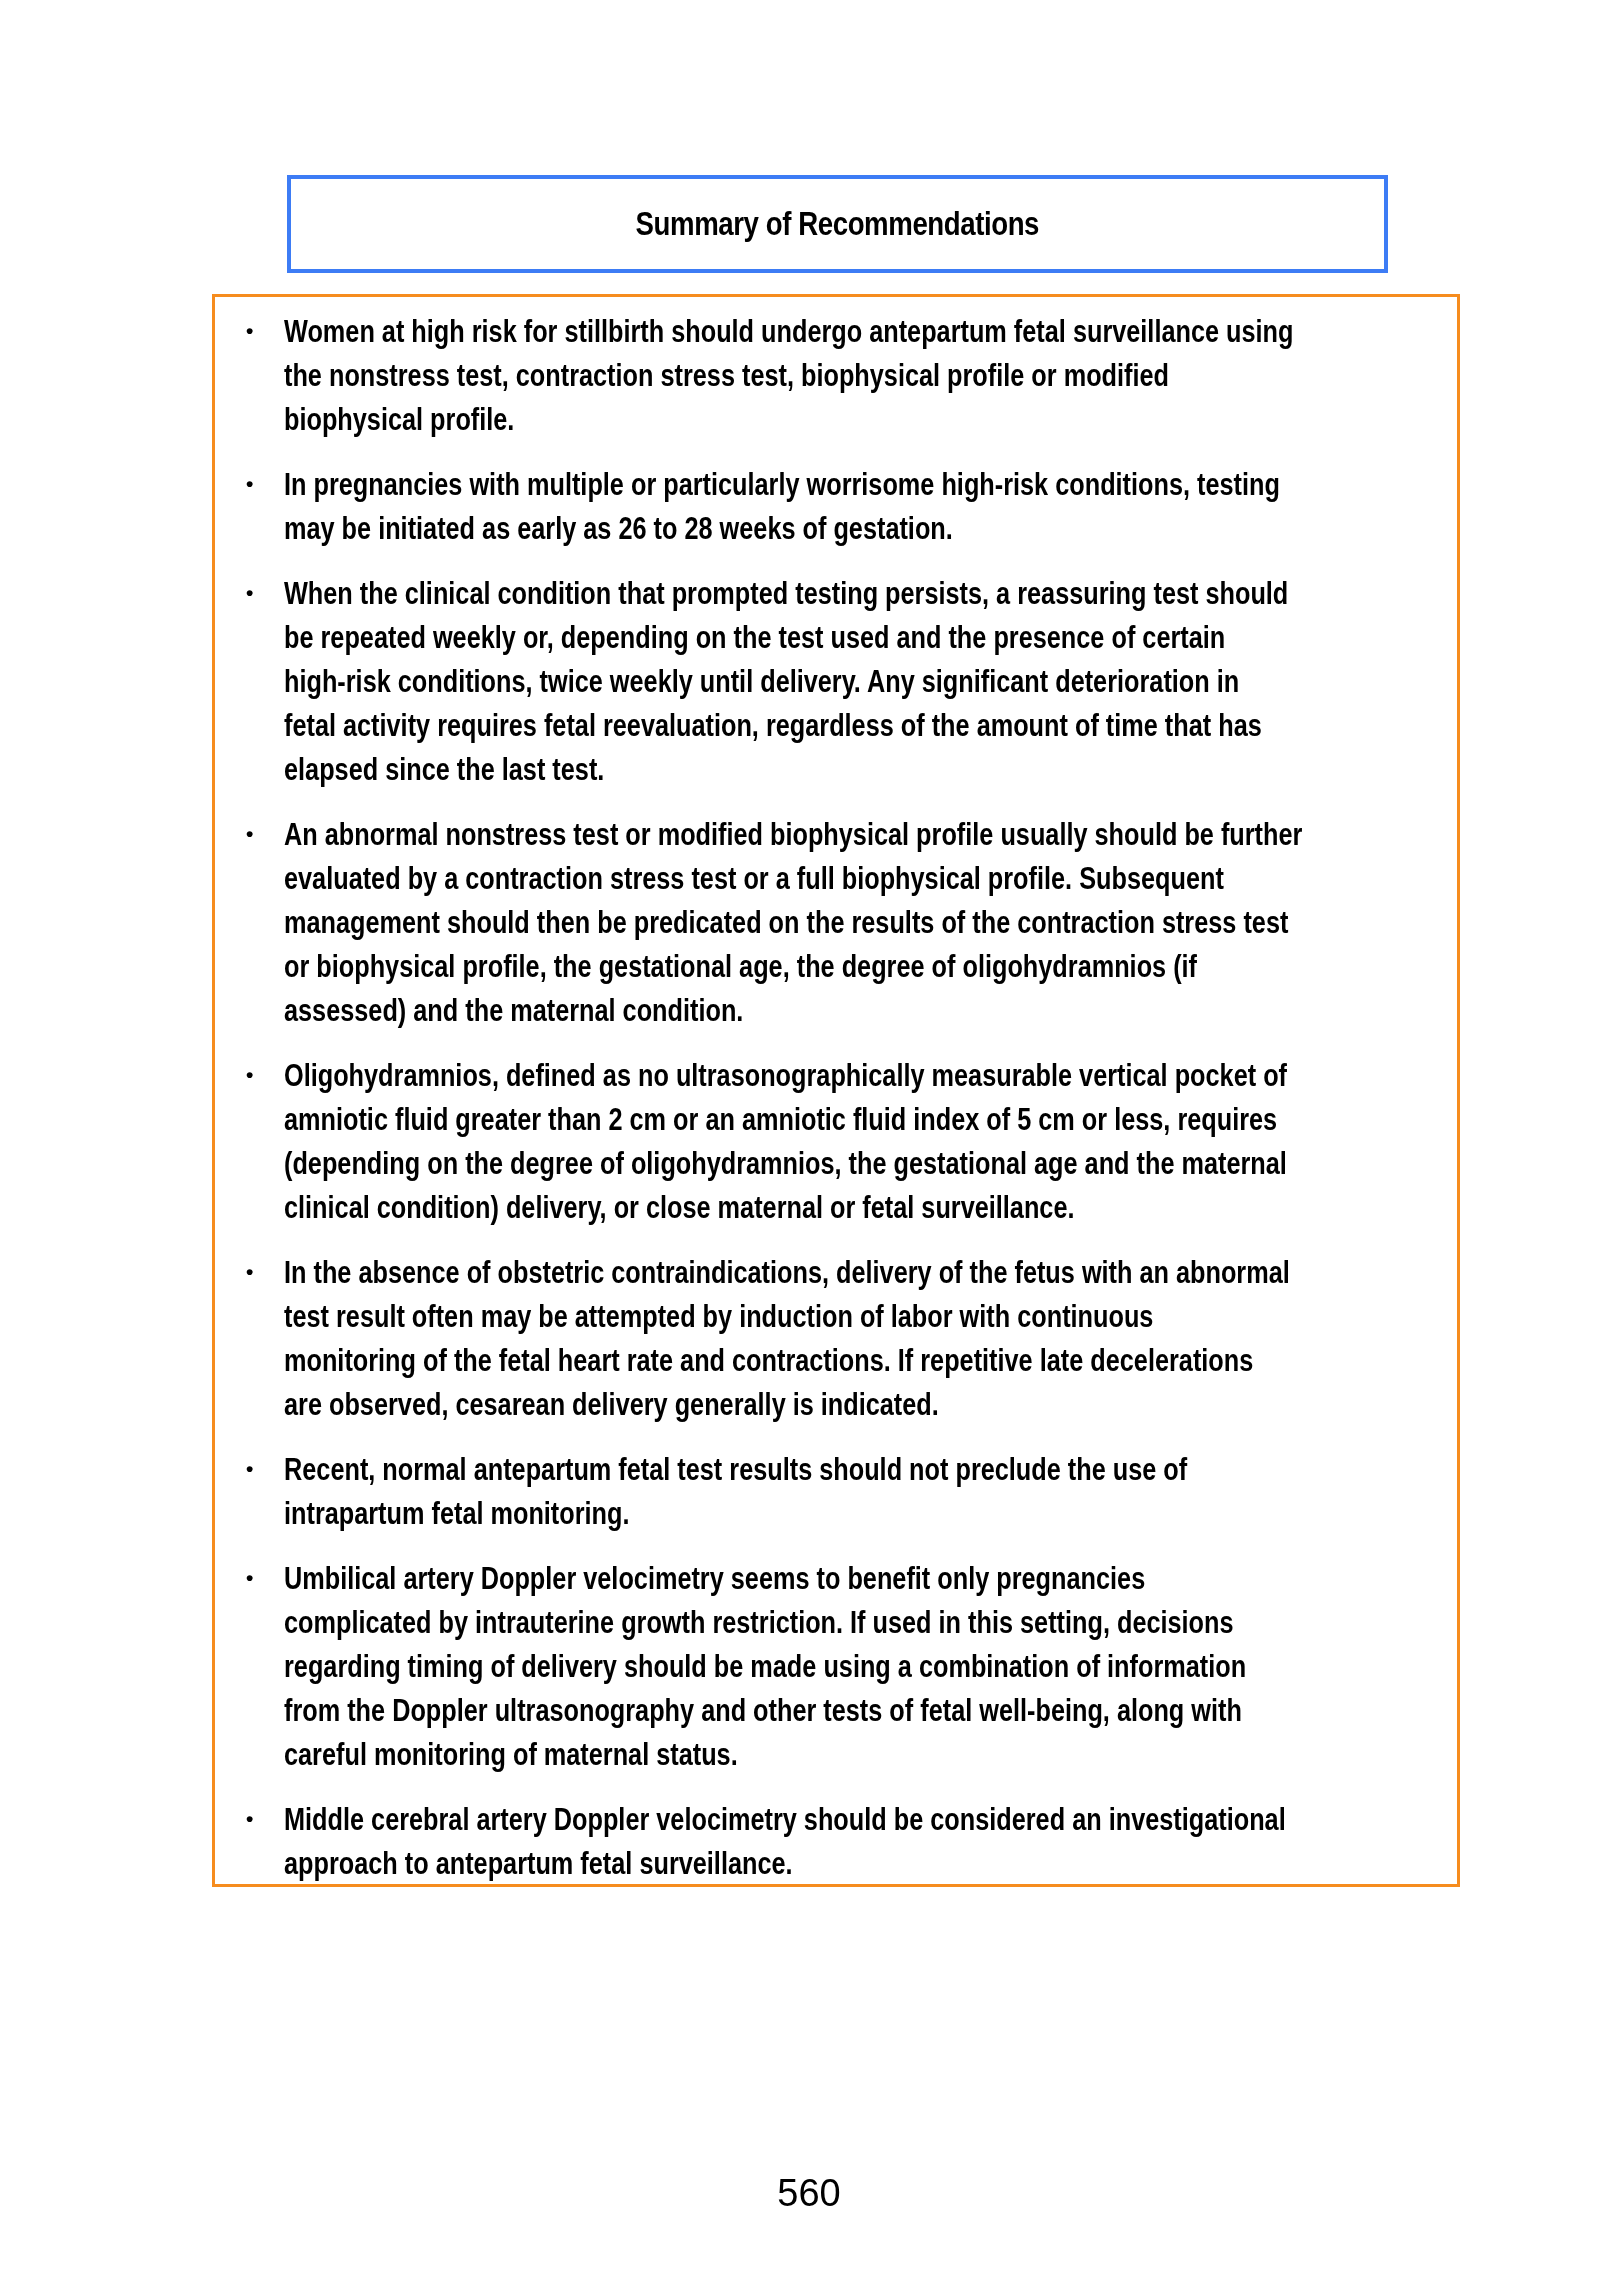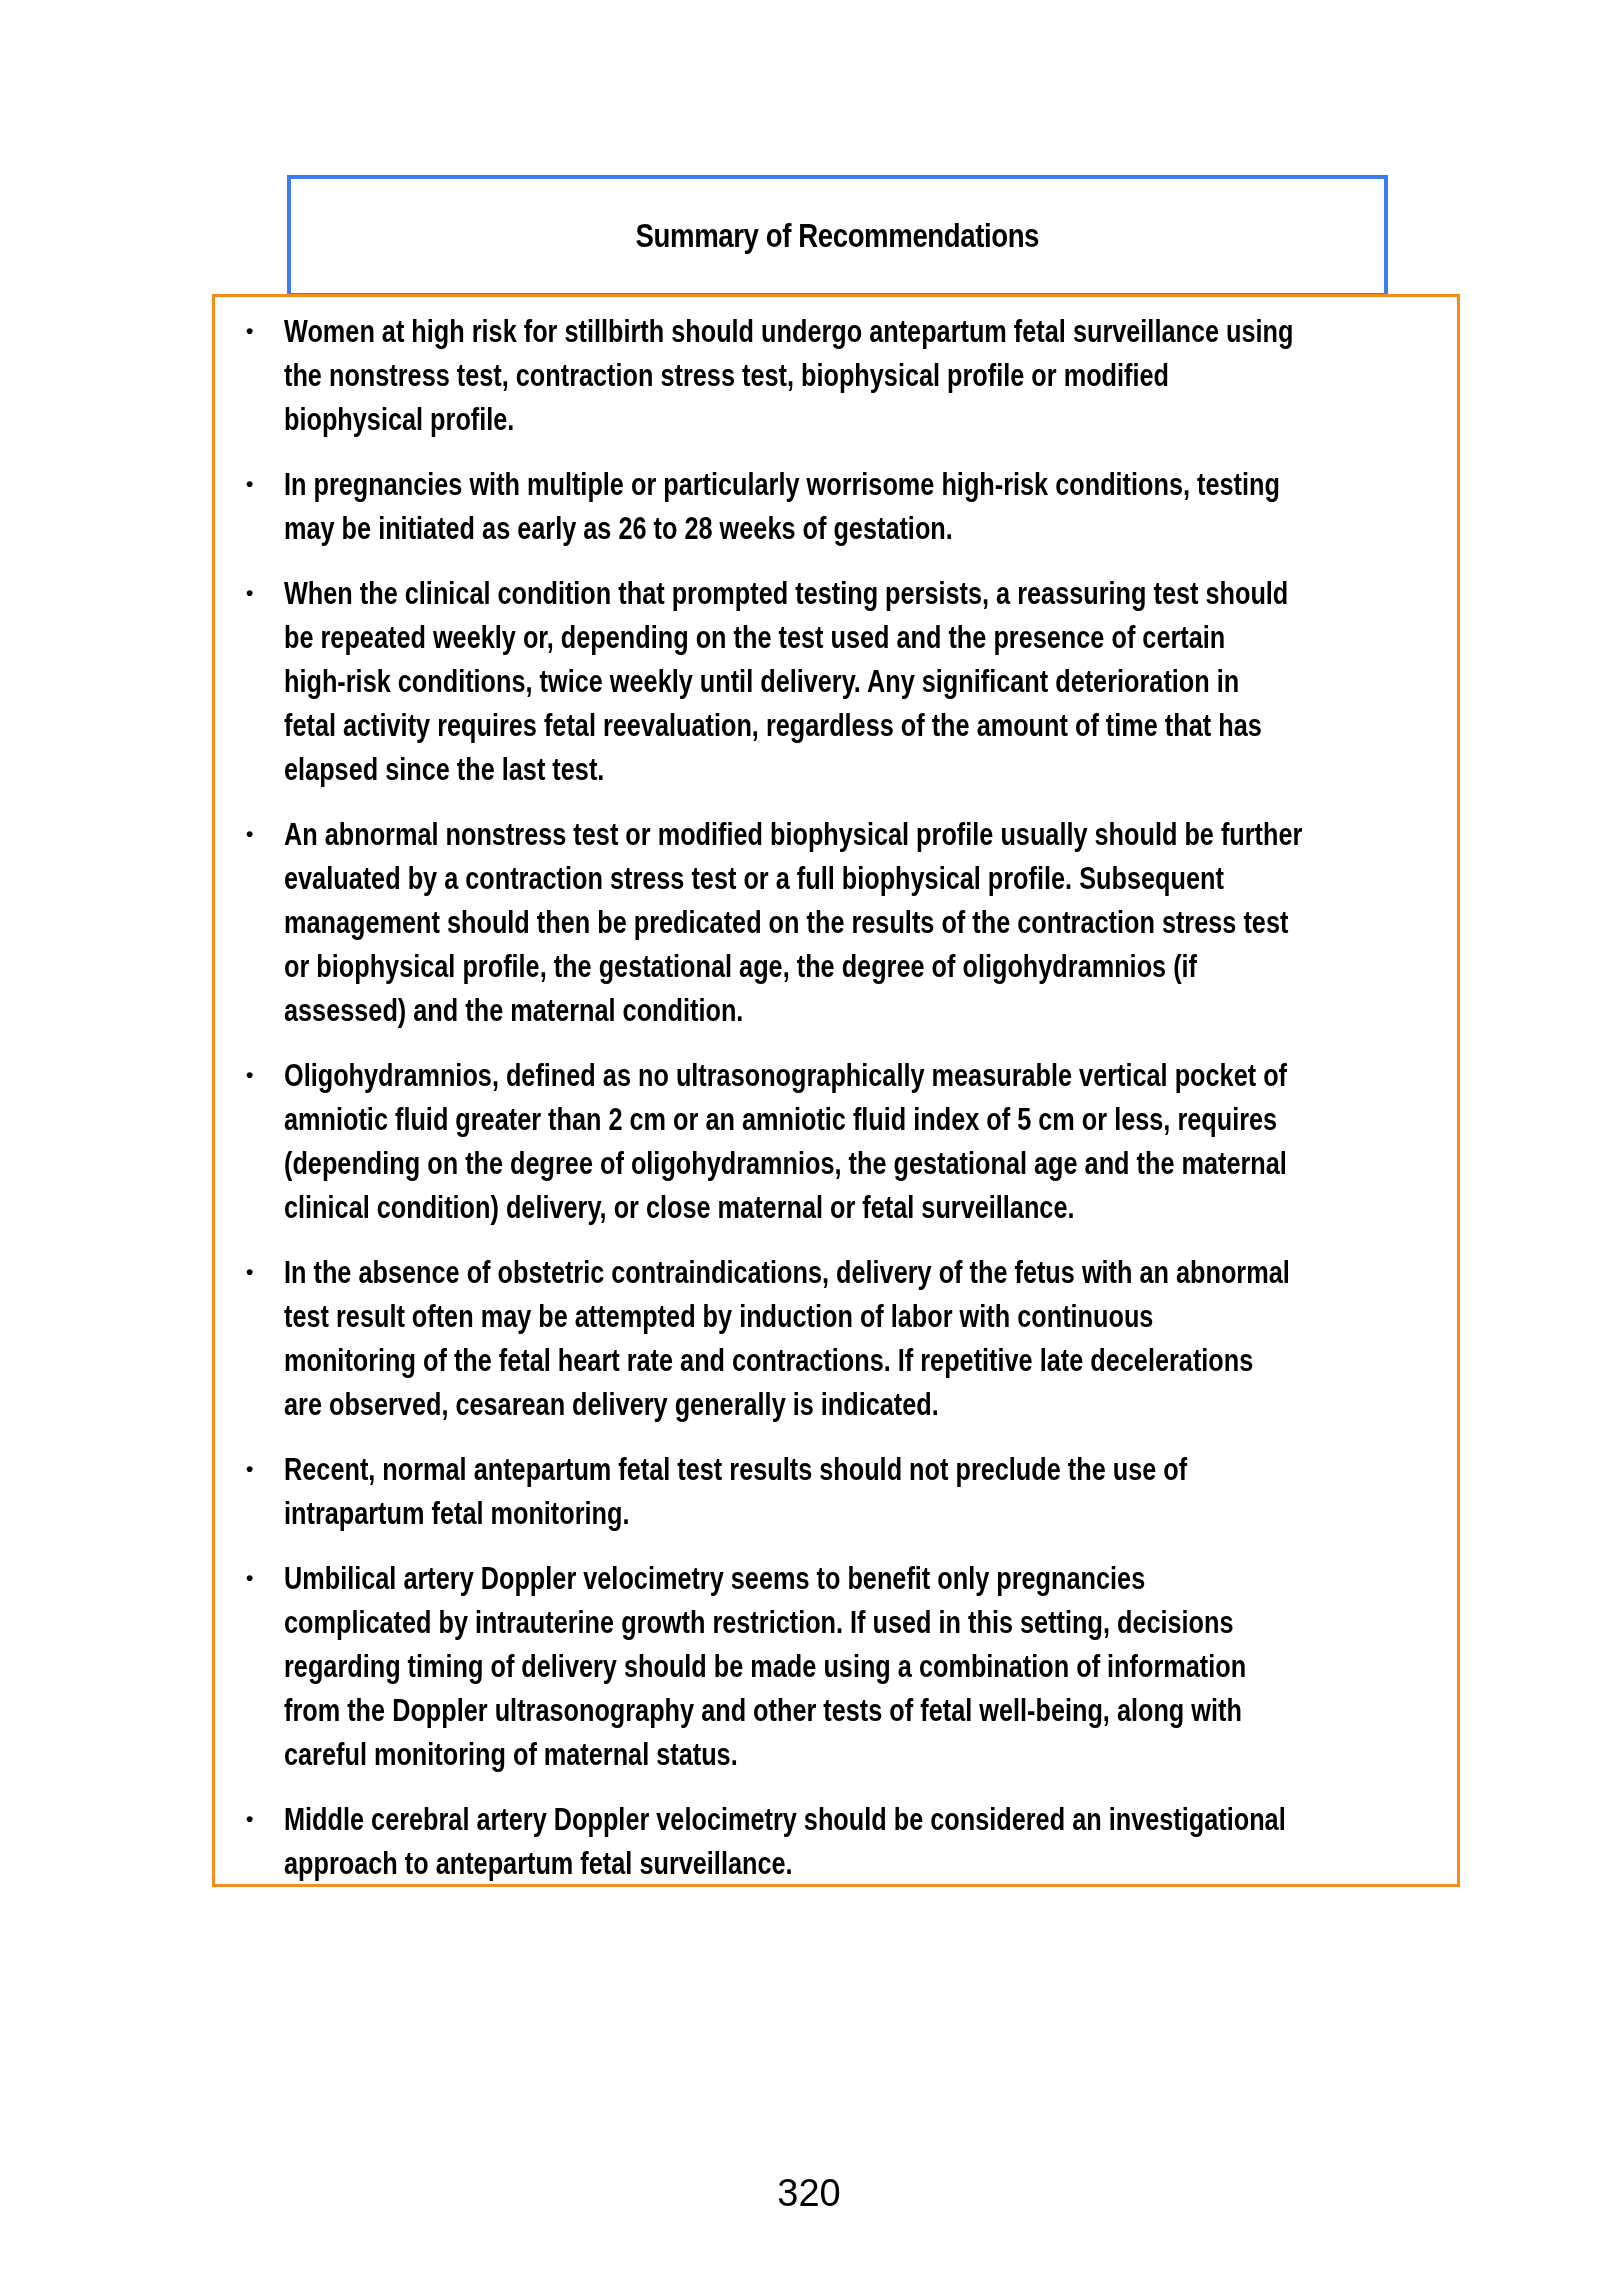--- a/index.html
+++ b/index.html
@@ -15,21 +15,21 @@
     color: #0a0a0a;
     overflow: hidden;
   }
 
   
   .title-box {
     position: absolute;
     left: 287px;
     top: 175px;
     width: 1101px;
-    height: 122px;
+    height: 98px;
     box-sizing: border-box;
     border: 4.8px solid #3d7cf5;
     background: #ffffff;
     display: flex;
     align-items: center;
     justify-content: center;
   }
   .title-box .title-text {
     font-size: 32.5px;
     font-weight: bold;
@@ -156,14 +156,14 @@
 careful monitoring of maternal status.</span>
       </div>
       <div class="bullet-item">
         <span class="bullet-marker">•</span>
         <span class="bullet-text">Middle cerebral artery Doppler velocimetry should be considered an investigational
 approach to antepartum fetal surveillance.</span>
       </div>
     </div>
 </div>
 
-<div class="page-number">320</div>
+<div class="page-number">560</div>
 
 
 </body></html>

